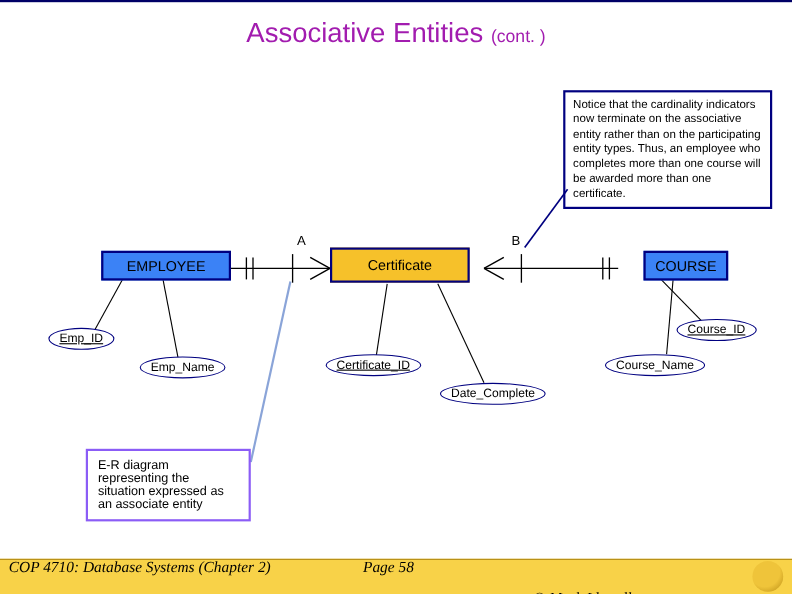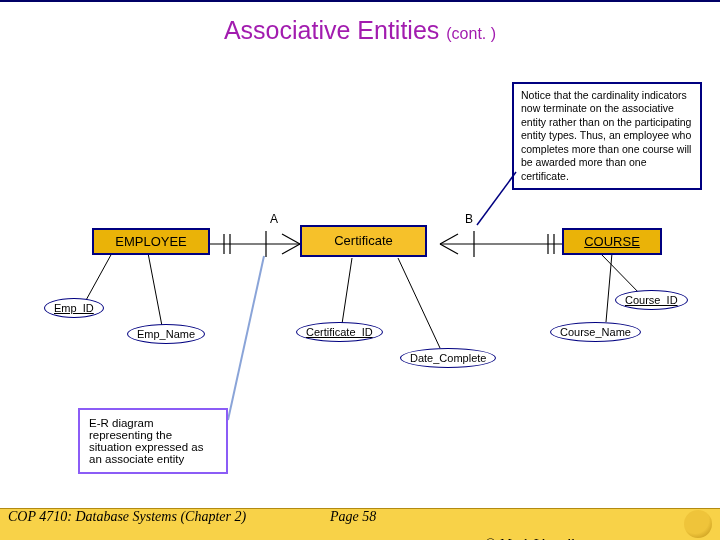--- a/index.html
+++ b/index.html
@@ -1,23 +1,23 @@
 <!DOCTYPE html>
 <html><head>
 <meta charset="utf-8">
 <style>
 * { margin: 0; padding: 0; box-sizing: border-box; }
 body { width: 720px; height: 540px; font-family: Arial, sans-serif; position: relative; background: #fff; }
 .top-line { position: absolute; top: 0; left: 0; right: 0; height: 2px; background: #000066; }
 .title { position: absolute; top: 16px; left: 0; right: 0; text-align: center; font-size: 25px; color: #a21caf; font-family: Arial, sans-serif; }
 .title .cont { font-size: 16px; }
 .callout { position: absolute; top: 82px; right: 18px; width: 190px; border: 2px solid #000080; padding: 5px 7px; font-size: 10.5px; line-height: 1.28; background: #fff; }
-.entity { position: absolute; border: 2px solid #000080; background: #eab308; text-align: center; font-size: 13px; padding: 4px 0; }
+.entity { position: absolute; border: 2px solid #000080; background: #3b82f6; text-align: center; font-size: 13px; padding: 4px 0; }
 .entity.left { top: 228px; left: 92px; width: 118px; }
-.entity.right { top: 228px; right: 58px; width: 100px; text-decoration: underline; }
+.entity.right { top: 228px; right: 58px; width: 77px; }
 .assoc { position: absolute; top: 225px; left: 300px; width: 127px; height: 32px; border: 2px solid #000080; background: #f6c12a; text-align: center; font-size: 13px; line-height: 28px; }
 .attr { position: absolute; background: #fff; border: 1.5px solid #000080; border-radius: 50%/50%; font-size: 11px; text-align: center; padding: 3px 9px; }
 .attr u { text-decoration: underline; }
 .cardlabel { position: absolute; font-size: 12px; }
 .smallnote { position: absolute; border: 2px solid #8b5cf6; padding: 7px 9px; width: 150px; font-size: 11.5px; text-align: left; top: 408px; left: 78px; }
 .footer { position: absolute; left: 0; right: 0; bottom: 0; height: 32px; background: #f8d248; border-top: 1.5px solid #b28a12; display: flex; font-family: 'Times New Roman', serif; font-style: italic; font-size: 14px; color: #000000; }
 .footer .l { margin-left: 8px; }
 .footer .c { position: absolute; left: 330px; }
 .footer .r { position: absolute; left: 485px; margin-top: 28px; }
 .logo { position: absolute; right: 8px; bottom: 2px; width: 28px; height: 28px; border-radius: 50%; background: radial-gradient(circle at 40% 35%, #efc43a 0 55%, #b68a12 100%); }

